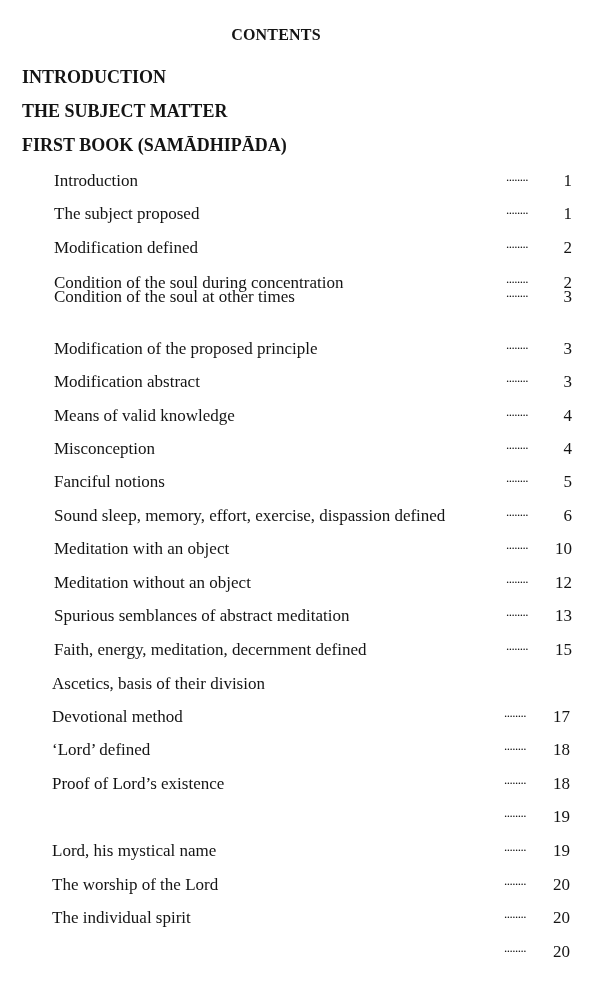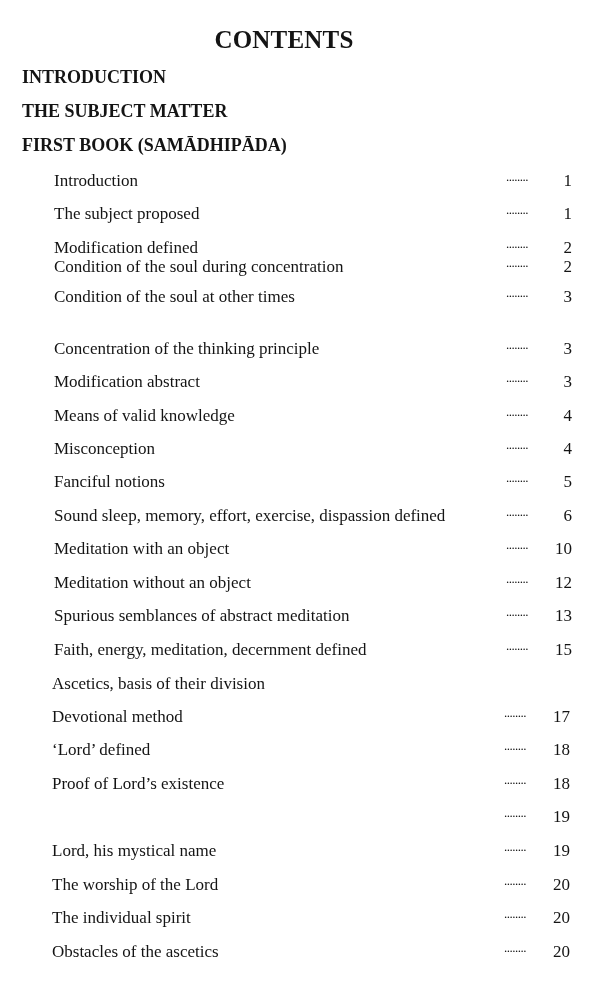--- a/index.html
+++ b/index.html
@@ -2,21 +2,21 @@
 <html><head>
 <meta charset="utf-8">
 <style>
   html, body { margin: 0; padding: 0; background: #ffffff; }
   body {
     width: 600px; height: 991px; position: relative; overflow: hidden;
     font-family: "Liberation Serif", "DejaVu Serif", serif; color: #141414;
   }
   .title {
     position: absolute; left: 0; width: 552px; top: 26px; text-align: center;
-    font-weight: bold; font-size: 25px; letter-spacing: 0.2px; padding-left: 8px;
+    font-weight: bold; font-size: 16px; letter-spacing: 0.2px;
   }
   .heading {
     position: absolute; left: 22px; font-weight: bold; font-size: 18px;
   }
   .entry {
     position: absolute; left: 0; width: 600px; height: 24px; font-size: 17px;
   }
   .entry .label { position: absolute; left: 54px; top: 0; white-space: nowrap; }
   .entry .dots { position: absolute; left: 506px; top: -2px; letter-spacing: -0.5px; font-size: 13px; }
   .entry .page { position: absolute; right: 28px; top: 0; text-align: right; }
@@ -39,32 +39,32 @@
     <div class="entry" style="top: 204px;">
       <span class="label">The subject proposed</span>
       <span class="dots">........</span>
       <span class="page">1</span>
     </div>
     <div class="entry" style="top: 238px;">
       <span class="label">Modification defined</span>
       <span class="dots">........</span>
       <span class="page">2</span>
     </div>
-    <div class="entry" style="top: 257px;">
+    <div class="entry" style="top: 273px;">
       <span class="label">Condition of the soul during concentration</span>
       <span class="dots">........</span>
       <span class="page">2</span>
     </div>
     <div class="entry" style="top: 287px;">
       <span class="label">Condition of the soul at other times</span>
       <span class="dots">........</span>
       <span class="page">3</span>
     </div>
     <div class="entry" style="top: 339px;">
-      <span class="label">Concentration of the thinking principle</span>
+      <span class="label">Modification of the proposed principle</span>
       <span class="dots">........</span>
       <span class="page">3</span>
     </div>
     <div class="entry" style="top: 372px;">
       <span class="label">Modification abstract</span>
       <span class="dots">........</span>
       <span class="page">3</span>
     </div>
     <div class="entry" style="top: 406px;">
       <span class="label">Means of valid knowledge</span>
@@ -137,17 +137,16 @@
       <span class="label">The worship of the Lord</span>
       <span class="dots">........</span>
       <span class="page">20</span>
     </div>
     <div class="entry" style="top: 908px; left: -2px;">
       <span class="label">The individual spirit</span>
       <span class="dots">........</span>
       <span class="page">20</span>
     </div>
     <div class="entry" style="top: 942px; left: -2px;">
-      <span class="label">Obstacles of the ascetics</span>
       <span class="dots">........</span>
       <span class="page">20</span>
     </div>
   </div>
 
 </body></html>

